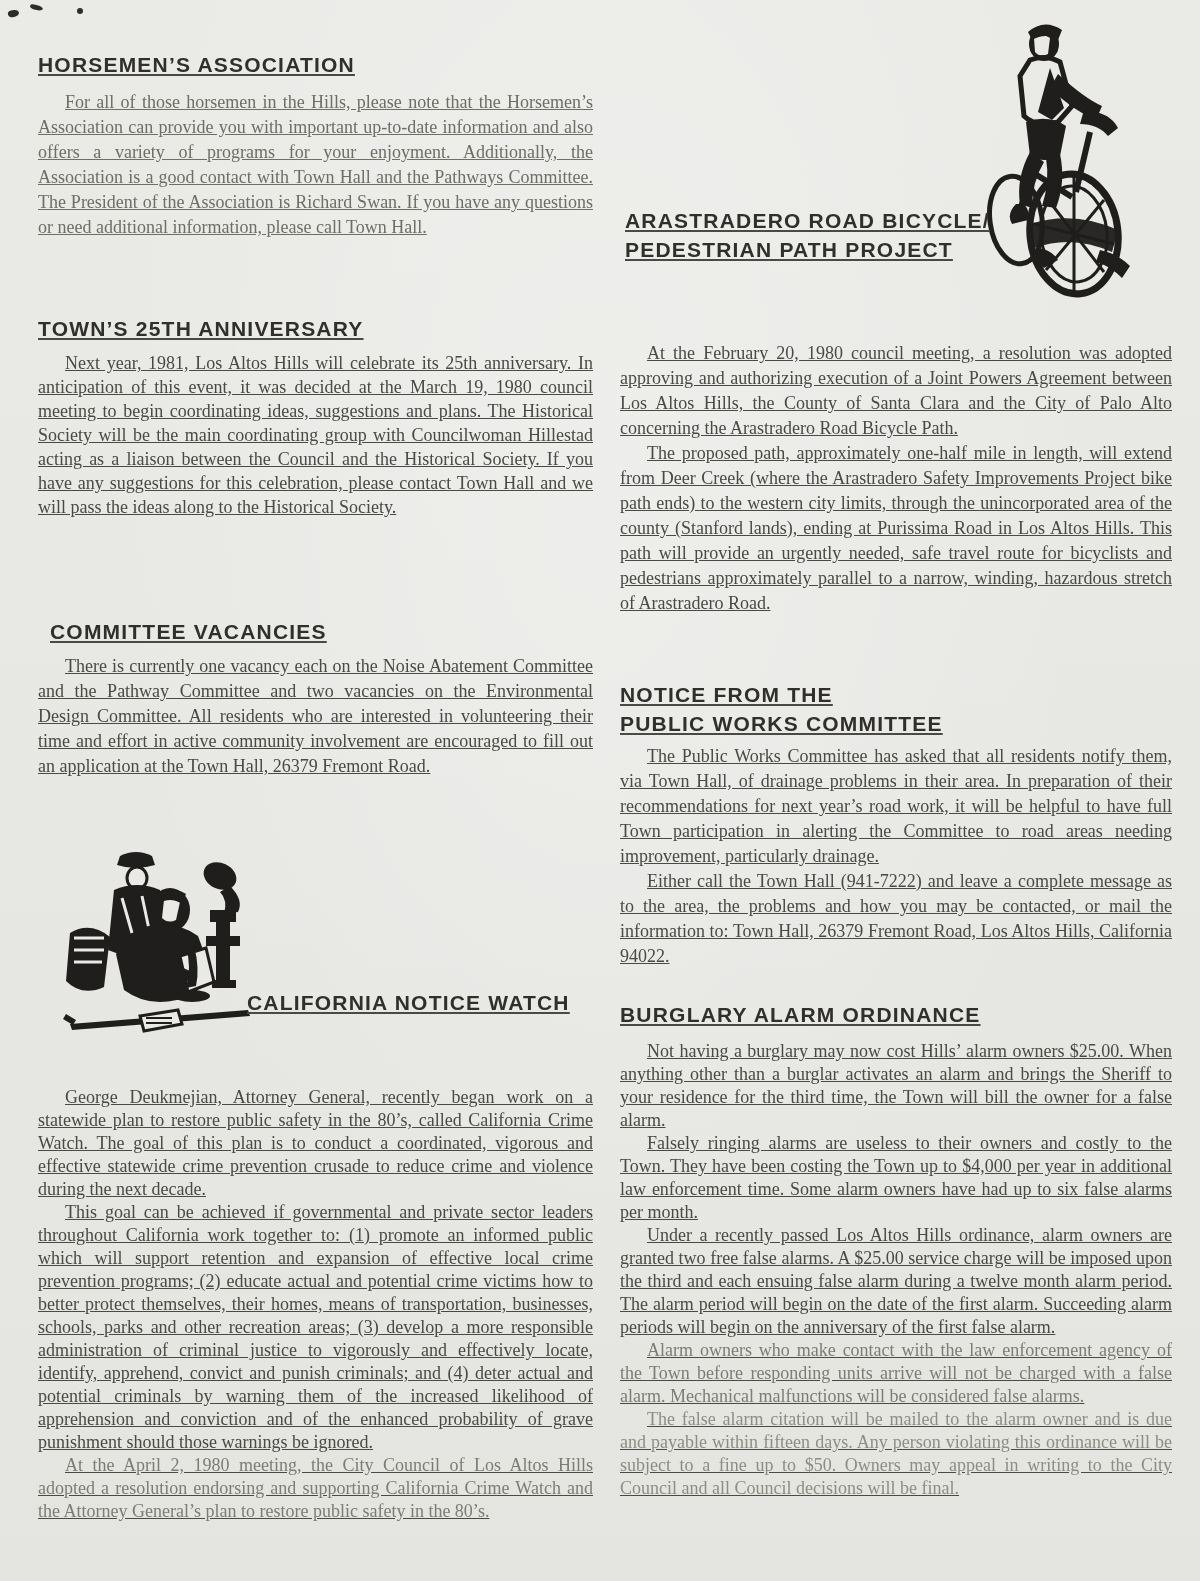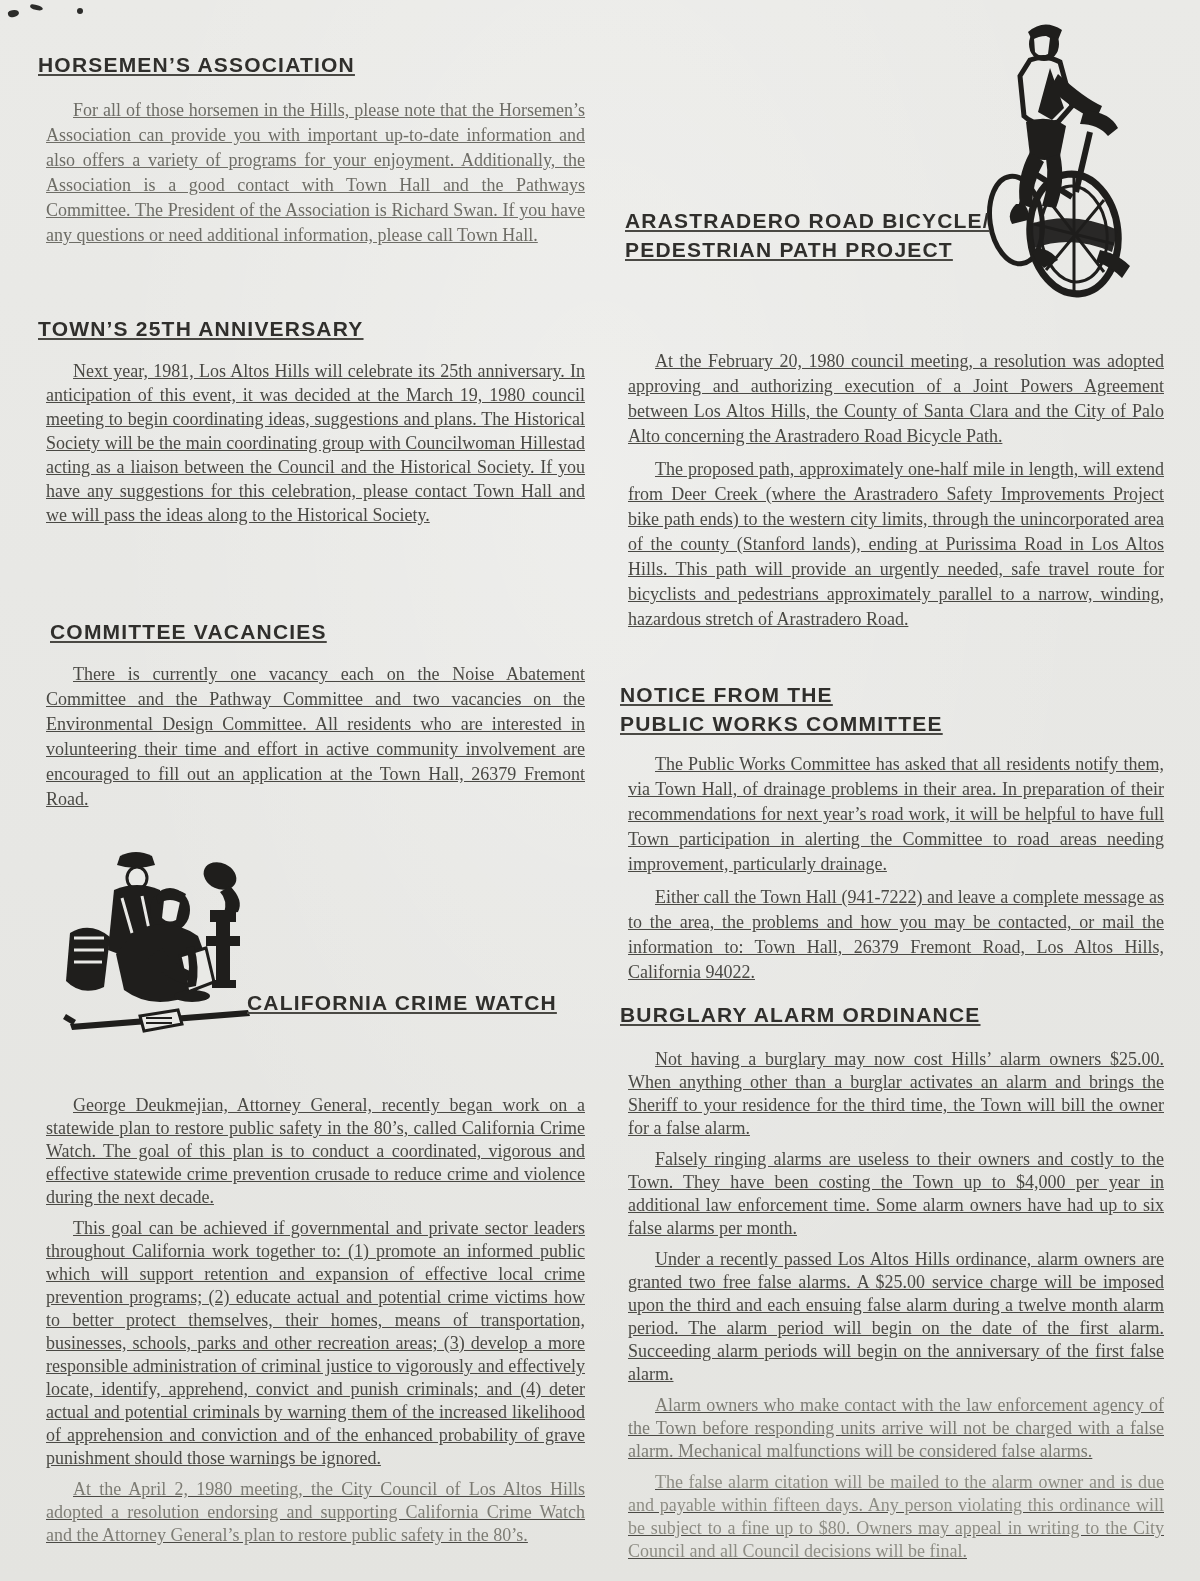--- a/index.html
+++ b/index.html
@@ -18,21 +18,21 @@
   h2{
     margin:0;
     font-family:"Liberation Sans", sans-serif;
     font-size:21px;
     font-weight:600;
     letter-spacing:1.2px;
     color:#302f2c;
     line-height:29px;
   }
   p{
-    margin:8px;
+    margin:0;
     font-size:18px;
     text-align:justify;
     text-indent:27px;
   }
   .lh25 p{line-height:25px;}
   .lh24 p{line-height:24px;}
   .lh23 p{line-height:23px;}
   .ink-medium{color:#6e6d66;}
   .ink-faded{color:#7d7c74;}
   .ink-veryfaded{color:#8e8d84;}
@@ -128,21 +128,21 @@
 
         <path d="M88,178 l38,-6 4,14 -38,7 Z" fill="#e9e9e6" stroke="#1f1e1c" stroke-width="3"></path>
         <path d="M94,180 h26 M94,185 h26" stroke="#1f1e1c" stroke-width="2"></path>
 
         <path d="M14,176 l10,6 -3,5 -10,-6 Z"></path>
       </g>
     </svg>
   </div>
 
   <section class="blk" id="crime-h">
-    <h2>CALIFORNIA CRIME WATCH</h2>
+    <h2>CALIFORNIA NOTICE WATCH</h2>
   </section>
   <section class="blk lh23" id="crime-p">
     <p>George Deukmejian, Attorney General, recently began work on a statewide plan to restore public safety in the 80’s, called California Crime Watch. The goal of this plan is to conduct a coordinated, vigorous and effective statewide crime prevention crusade to reduce crime and violence during the next decade.</p>
     <p>This goal can be achieved if governmental and private sector leaders throughout California work together to: (1) promote an informed public which will support retention and expansion of effective local crime prevention programs; (2) educate actual and potential crime victims how to better protect themselves, their homes, means of transportation, businesses, schools, parks and other recreation areas; (3) develop a more responsible administration of criminal justice to vigorously and effectively locate, identify, apprehend, convict and punish criminals; and (4) deter actual and potential criminals by warning them of the increased likelihood of apprehension and conviction and of the enhanced probability of grave punishment should those warnings be ignored.</p>
     <p class="ink-faded">At the April 2, 1980 meeting, the City Council of Los Altos Hills adopted a resolution endorsing and supporting California Crime Watch and the Attorney General’s plan to restore public safety in the 80’s.</p>
   </section>
 
   <div class="blk" id="bike-il">
     <svg viewBox="0 0 170 295" aria-hidden="true">
       <g fill="none" stroke="#1f1e1c">
@@ -201,16 +201,16 @@
   </section>
 
   <section class="blk" id="burg-h">
     <h2>BURGLARY ALARM ORDINANCE</h2>
   </section>
   <section class="blk lh23" id="burg-p">
     <p>Not having a burglary may now cost Hills’ alarm owners $25.00. When anything other than a burglar activates an alarm and brings the Sheriff to your residence for the third time, the Town will bill the owner for a false alarm.</p>
     <p>Falsely ringing alarms are useless to their owners and costly to the Town. They have been costing the Town up to $4,000 per year in additional law enforcement time. Some alarm owners have had up to six false alarms per month.</p>
     <p>Under a recently passed Los Altos Hills ordinance, alarm owners are granted two free false alarms. A $25.00 service charge will be imposed upon the third and each ensuing false alarm during a twelve month alarm period. The alarm period will begin on the date of the first alarm. Succeeding alarm periods will begin on the anniversary of the first false alarm.</p>
     <p class="ink-faded">Alarm owners who make contact with the law enforcement agency of the Town before responding units arrive will not be charged with a false alarm. Mechanical malfunctions will be considered false alarms.</p>
-    <p class="ink-veryfaded">The false alarm citation will be mailed to the alarm owner and is due and payable within fifteen days. Any person violating this ordinance will be subject to a fine up to $80. Owners may appeal in writing to the City Council and all Council decisions will be final.</p>
+    <p class="ink-veryfaded">The false alarm citation will be mailed to the alarm owner and is due and payable within fifteen days. Any person violating this ordinance will be subject to a fine up to $50. Owners may appeal in writing to the City Council and all Council decisions will be final.</p>
   </section>
 
 </div>
 
 </body></html>

